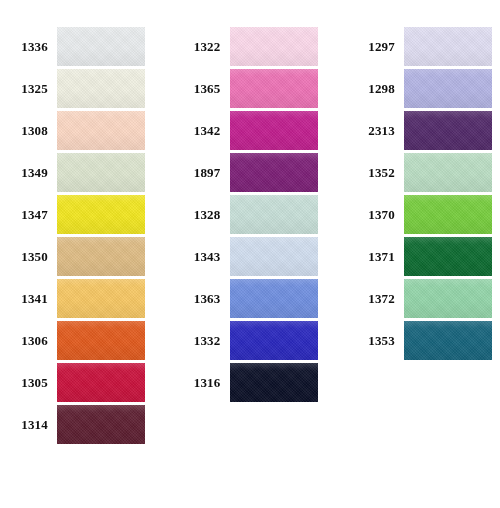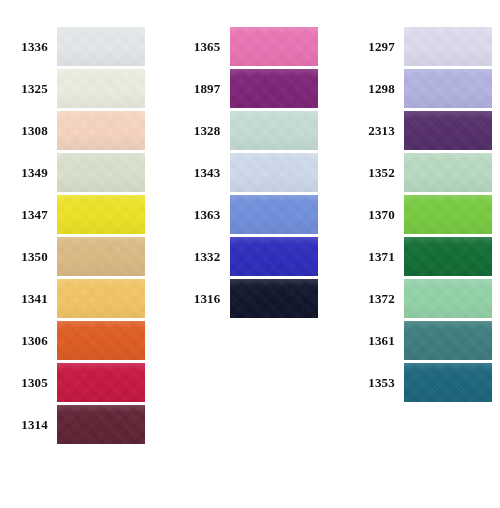--- a/index.html
+++ b/index.html
@@ -134,24 +134,32 @@
       <div class="swatch-chip" style="background-color: rgb(200, 18, 60);"></div>
     </div>
     <div class="swatch-row">
       <div class="swatch-label">1314</div>
       <div class="swatch-chip" style="background-color: rgb(93, 31, 49);"></div>
     </div>
   </div>
 
   <div class="column col-2">
     <div class="swatch-row">
+      <div class="swatch-label">1322</div>
+      <div class="swatch-chip" style="background-color: rgb(249, 215, 232);"></div>
+    </div>
+    <div class="swatch-row">
       <div class="swatch-label">1365</div>
       <div class="swatch-chip" style="background-color: rgb(236, 114, 180);"></div>
     </div>
     <div class="swatch-row">
+      <div class="swatch-label">1342</div>
+      <div class="swatch-chip" style="background-color: rgb(192, 31, 142);"></div>
+    </div>
+    <div class="swatch-row">
       <div class="swatch-label">1897</div>
       <div class="swatch-chip" style="background-color: rgb(124, 32, 118);"></div>
     </div>
     <div class="swatch-row">
       <div class="swatch-label">1328</div>
       <div class="swatch-chip" style="background-color: rgb(198, 222, 215);"></div>
     </div>
     <div class="swatch-row">
       <div class="swatch-label">1343</div>
       <div class="swatch-chip" style="background-color: rgb(207, 220, 237);"></div>
@@ -193,22 +201,18 @@
     </div>
     <div class="swatch-row">
       <div class="swatch-label">1371</div>
       <div class="swatch-chip" style="background-color: rgb(13, 107, 49);"></div>
     </div>
     <div class="swatch-row">
       <div class="swatch-label">1372</div>
       <div class="swatch-chip" style="background-color: rgb(146, 211, 168);"></div>
     </div>
     <div class="swatch-row">
-      <div class="swatch-label">1361</div>
-      <div class="swatch-chip" style="background-color: rgb(58, 123, 125);"></div>
-    </div>
-    <div class="swatch-row">
       <div class="swatch-label">1353</div>
       <div class="swatch-chip" style="background-color: rgb(23, 100, 124);"></div>
     </div>
   </div>
 
 </div>
 
 </body></html>

